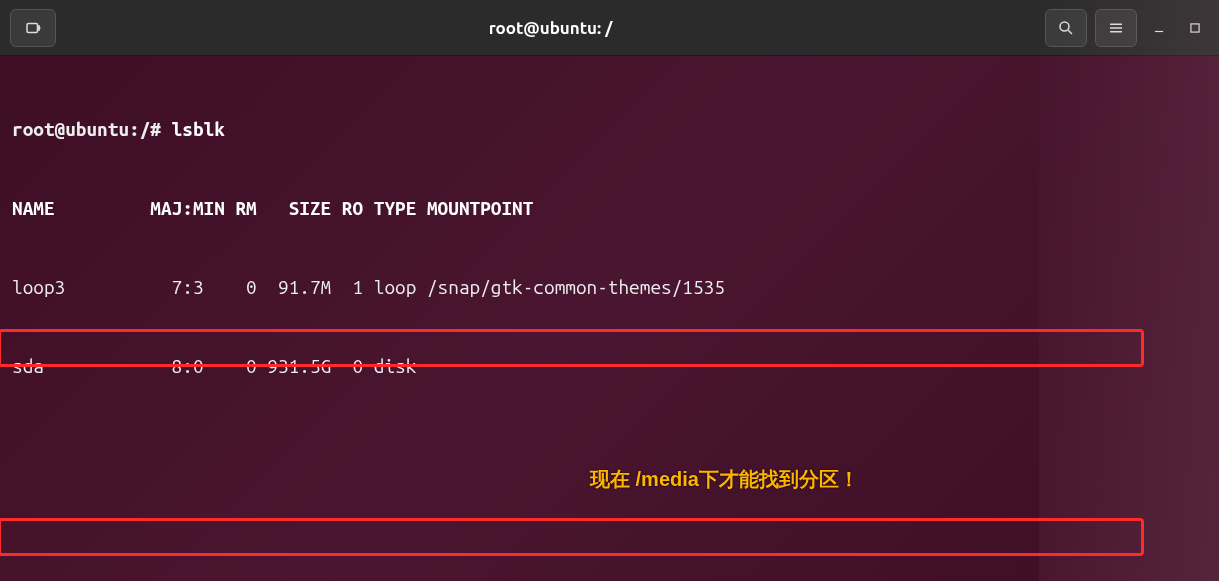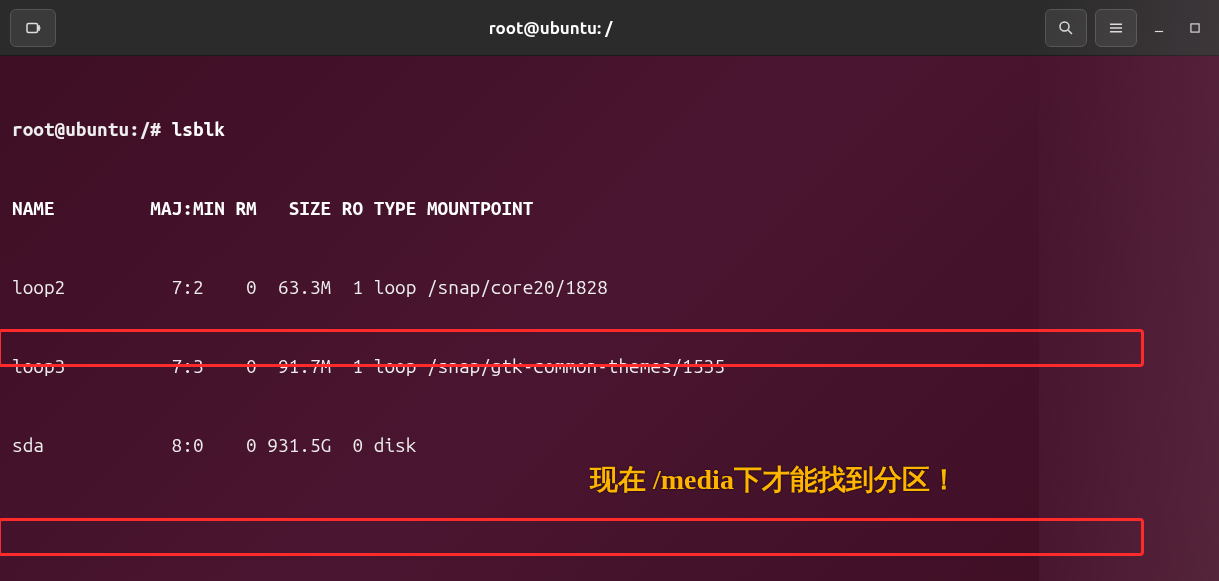--- a/index.html
+++ b/index.html
@@ -12,21 +12,21 @@
   .tb-right{display:flex;align-items:center;gap:8px;}
   .sq-btn{width:40px;height:36px;background:#3a3a3a;border:1px solid #555;border-radius:6px;display:flex;align-items:center;justify-content:center;cursor:pointer;}
   .sq-btn svg{width:18px;height:18px;stroke:#ddd;fill:none;stroke-width:2;}
   .win-ctrl{width:28px;height:28px;display:flex;align-items:center;justify-content:center;color:#ddd;cursor:pointer;}
   .win-ctrl svg{width:14px;height:14px;stroke:#ddd;fill:none;stroke-width:2;}
   .terminal{padding:8px 12px 0 12px;color:#eee;font-size:19px;line-height:27px;white-space:pre;position:relative;}
   .prompt{color:#eee;font-weight:bold;}
   .cmd{color:#fff;font-weight:bold;}
   .row{display:block;margin-top:25px;}
   .hl-box{position:absolute;border:3px solid #ff2a2a;border-radius:4px;pointer-events:none;}
-  .annotation{position:absolute;color:#ffb400;font-weight:bold;font-size:28px;font-family:Liberation Serif, serif;text-shadow:0 0 2px #000;}
+  .annotation{position:absolute;color:#ffb400;font-weight:bold;font-size:20px;font-family:Liberation Sans, sans-serif;text-shadow:0 0 2px #000;}
   .shine{position:absolute;top:0;right:0;width:180px;height:100%;background:linear-gradient(100deg,rgba(255,255,255,0) 0%,rgba(255,180,220,0.08) 60%,rgba(255,200,230,0.12) 100%);pointer-events:none;}
 </style>
 </head>
 <body>
 
 <div class="window">
   <div class="shine"></div>
 
   <div class="titlebar">
     <div class="tb-left">
@@ -64,21 +64,20 @@
         <svg viewBox="0 0 24 24">
             <rect x="5" y="5" width="14" height="14"></rect>
           </svg>
       </div>
     </div>
   </div>
 
   <div class="terminal">
 <span class="row"><span class="prompt">root@ubuntu</span><span class="prompt">:</span><span class="prompt">/</span><span class="prompt">#</span> <span class="cmd">lsblk</span></span>
 <span class="row cmd">NAME         MAJ:MIN RM   SIZE RO TYPE MOUNTPOINT</span>
-<span class="row">loop2          7:2    0  63.3M  1 loop /snap/core20/1828</span>
 <span class="row">loop3          7:3    0  91.7M  1 loop /snap/gtk-common-themes/1535</span>
 <span class="row">sda            8:0    0 931.5G  0 disk </span>
 
 
 
 
 
 
 
 

